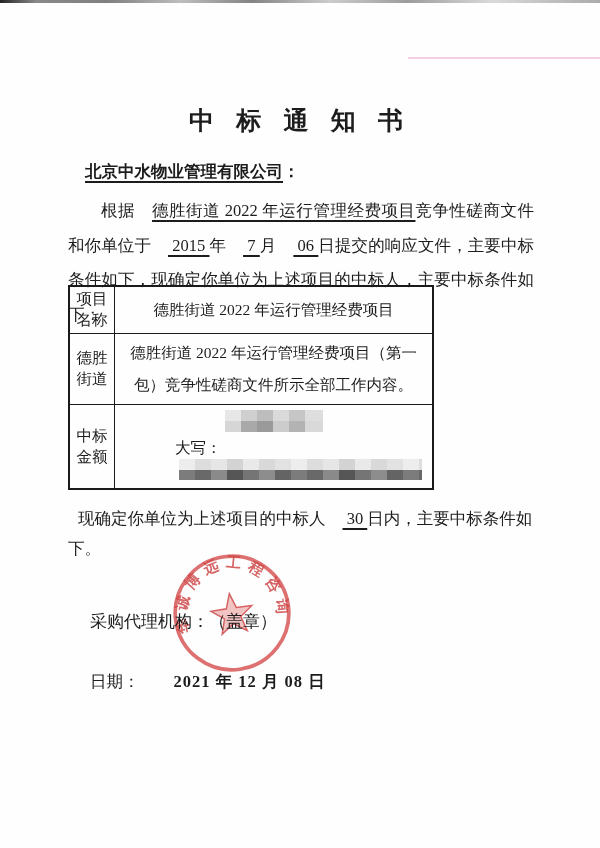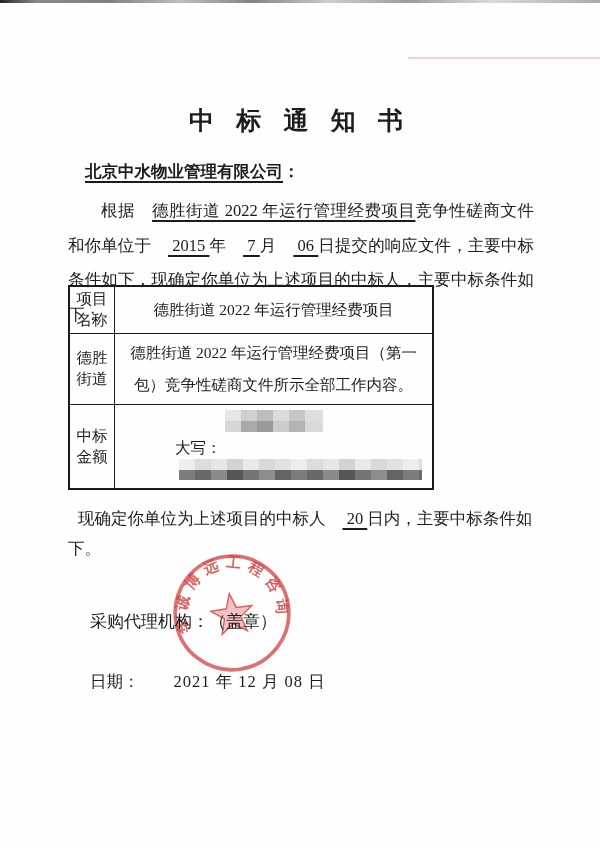--- a/index.html
+++ b/index.html
@@ -75,21 +75,21 @@
   .stamp{
     position:absolute;top:549px;left:168px;width:128px;height:128px;
     transform:rotate(-8deg);opacity:.9;mix-blend-mode:multiply;z-index:1;
   }
   .agency{
     position:absolute;top:610px;left:90px;font-size:17px;z-index:2;
   }
   .date-line{
     position:absolute;top:671px;left:90px;font-size:16.5px;z-index:2;
   }
-  .date-line .date-value{margin-left:34px;letter-spacing:1px;}
+  .date-line .date-value{margin-left:34px;letter-spacing:1px;font-weight:bold;}
 </style>
 </head>
 <body>
 
 <div class="artifact-top"></div>
 <div class="artifact-pink"></div>
 
 <div class="title">中 标 通 知 书</div>
 
 <div class="addressee"><span class="ul">北京中水物业管理有限公司</span><span>：</span></div>
@@ -118,21 +118,21 @@
         <div class="mosaic mosaic-caps">
               <div class="mr mr1"></div>
               <div class="mr mr2"></div>
             </div>
       </div>
     </td>
   </tr>
 </tbody>
   </table>
 
-<div class="notice"><span>现确定你单位为上述项目的中标人</span><span class="ul">  20  </span><span>日内，主要中标条件如下。</span></div>
+<div class="notice"><span>现确定你单位为上述项目的中标人</span><span class="ul">  30  </span><span>日内，主要中标条件如下。</span></div>
 
 <svg class="stamp" viewBox="0 0 124 124" xmlns="http://www.w3.org/2000/svg">
   <circle cx="62" cy="62" r="55" fill="none" stroke="rgba(210,62,62,0.82)" stroke-width="3.6"></circle>
   <path id="stamp-arc" d="M 20.5,76.6 A 44,44 0 1 1 103.5,76.6" fill="none"></path>
   <text font-size="14.5" letter-spacing="6" fill="rgba(202,52,52,0.85)" font-weight="bold">
     <textPath href="#stamp-arc" startOffset="2">华诚博远工程咨询有限公司</textPath>
   </text>
   <polygon points="62,43 66.9,57.2 82,57.5 70,66.6 74.3,81 62,72.4 49.7,81 54,66.6 42,57.5 57.1,57.2" fill="rgba(219,90,90,0.4)" stroke="rgba(203,55,55,0.85)" stroke-width="1.4"></polygon>
 </svg>
 

